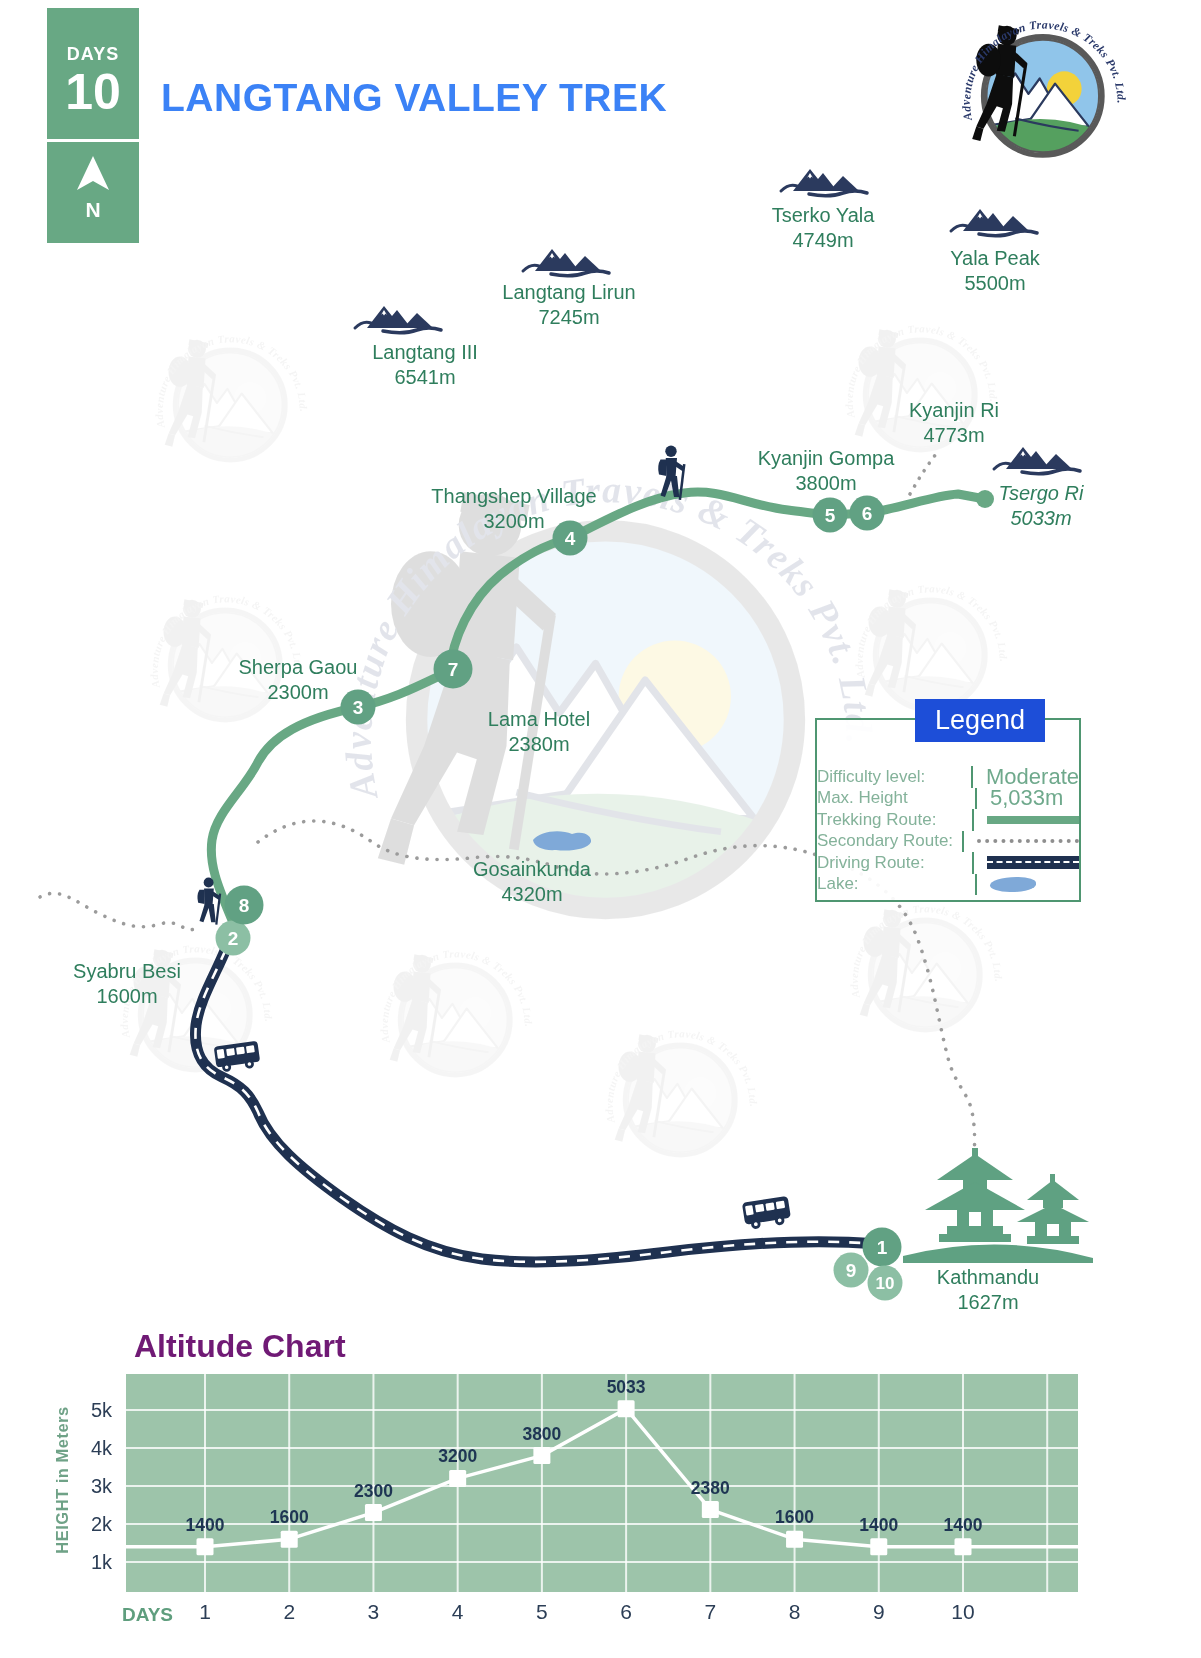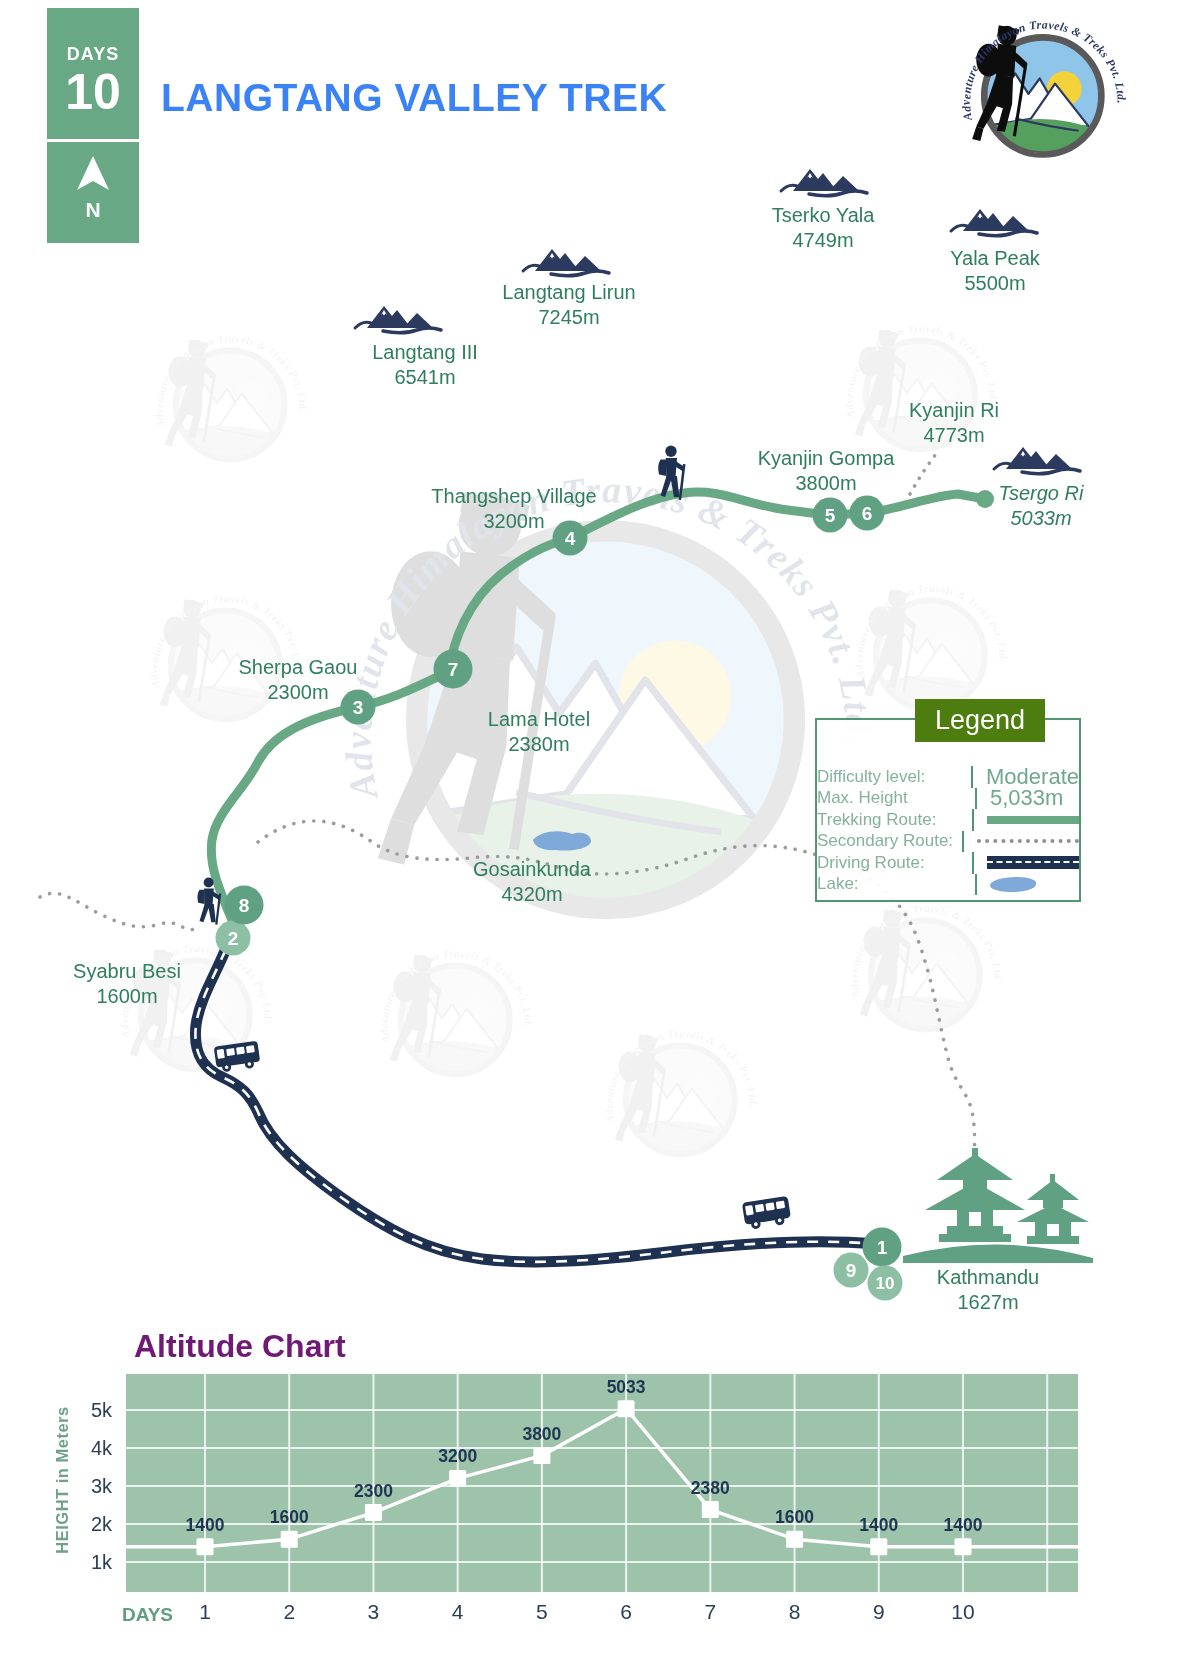--- a/index.html
+++ b/index.html
@@ -38,21 +38,21 @@
         justify-content:center; transform:translate(-50%,-50%); z-index:4; }
   .mk.lg { width:39px; height:39px; }
   .mk.lt { background:#8cbfa4; }
   .mk.sm { font-size:17px; }
 
   
   .legend { position:absolute; left:815px; top:718px; width:266px; height:184px;
             border:2px solid #4f9671; background:rgba(255,255,255,0.93);
             padding-top:46px; box-sizing:border-box; z-index:5; }
   .legend-title { position:absolute; top:-21px; left:98px; width:130px; height:43px;
-            background:#4d7c0f; color:#fff; font-size:27px; display:flex;
+            background:#1d4ed8; color:#fff; font-size:27px; display:flex;
             align-items:center; justify-content:center; }
   .lrow { display:flex; height:21.5px; align-items:center; }
   .llab { width:158px; color:#84b29a; font-size:17px; }
   .lval { flex:1; border-left:2px solid #4f9671; padding-left:13px; color:#6fa98c;
           font-size:22px; display:flex; align-items:center; height:100%; }
   .sw-trek { width:92px; height:8px; background:#68a884; }
   .sw-sec  { width:102px; border-top:4px dotted #8f8f8f; }
   .sw-drv  { width:92px; height:13px; background:#1f3150; }
   .sw-drv i { display:block; border-top:2.5px dashed #fff; transform:translateY(5px); }
   .sw-lake { width:46px; height:15px; background:#7fa9d8; border-radius:60% 40% 55% 45%; }

